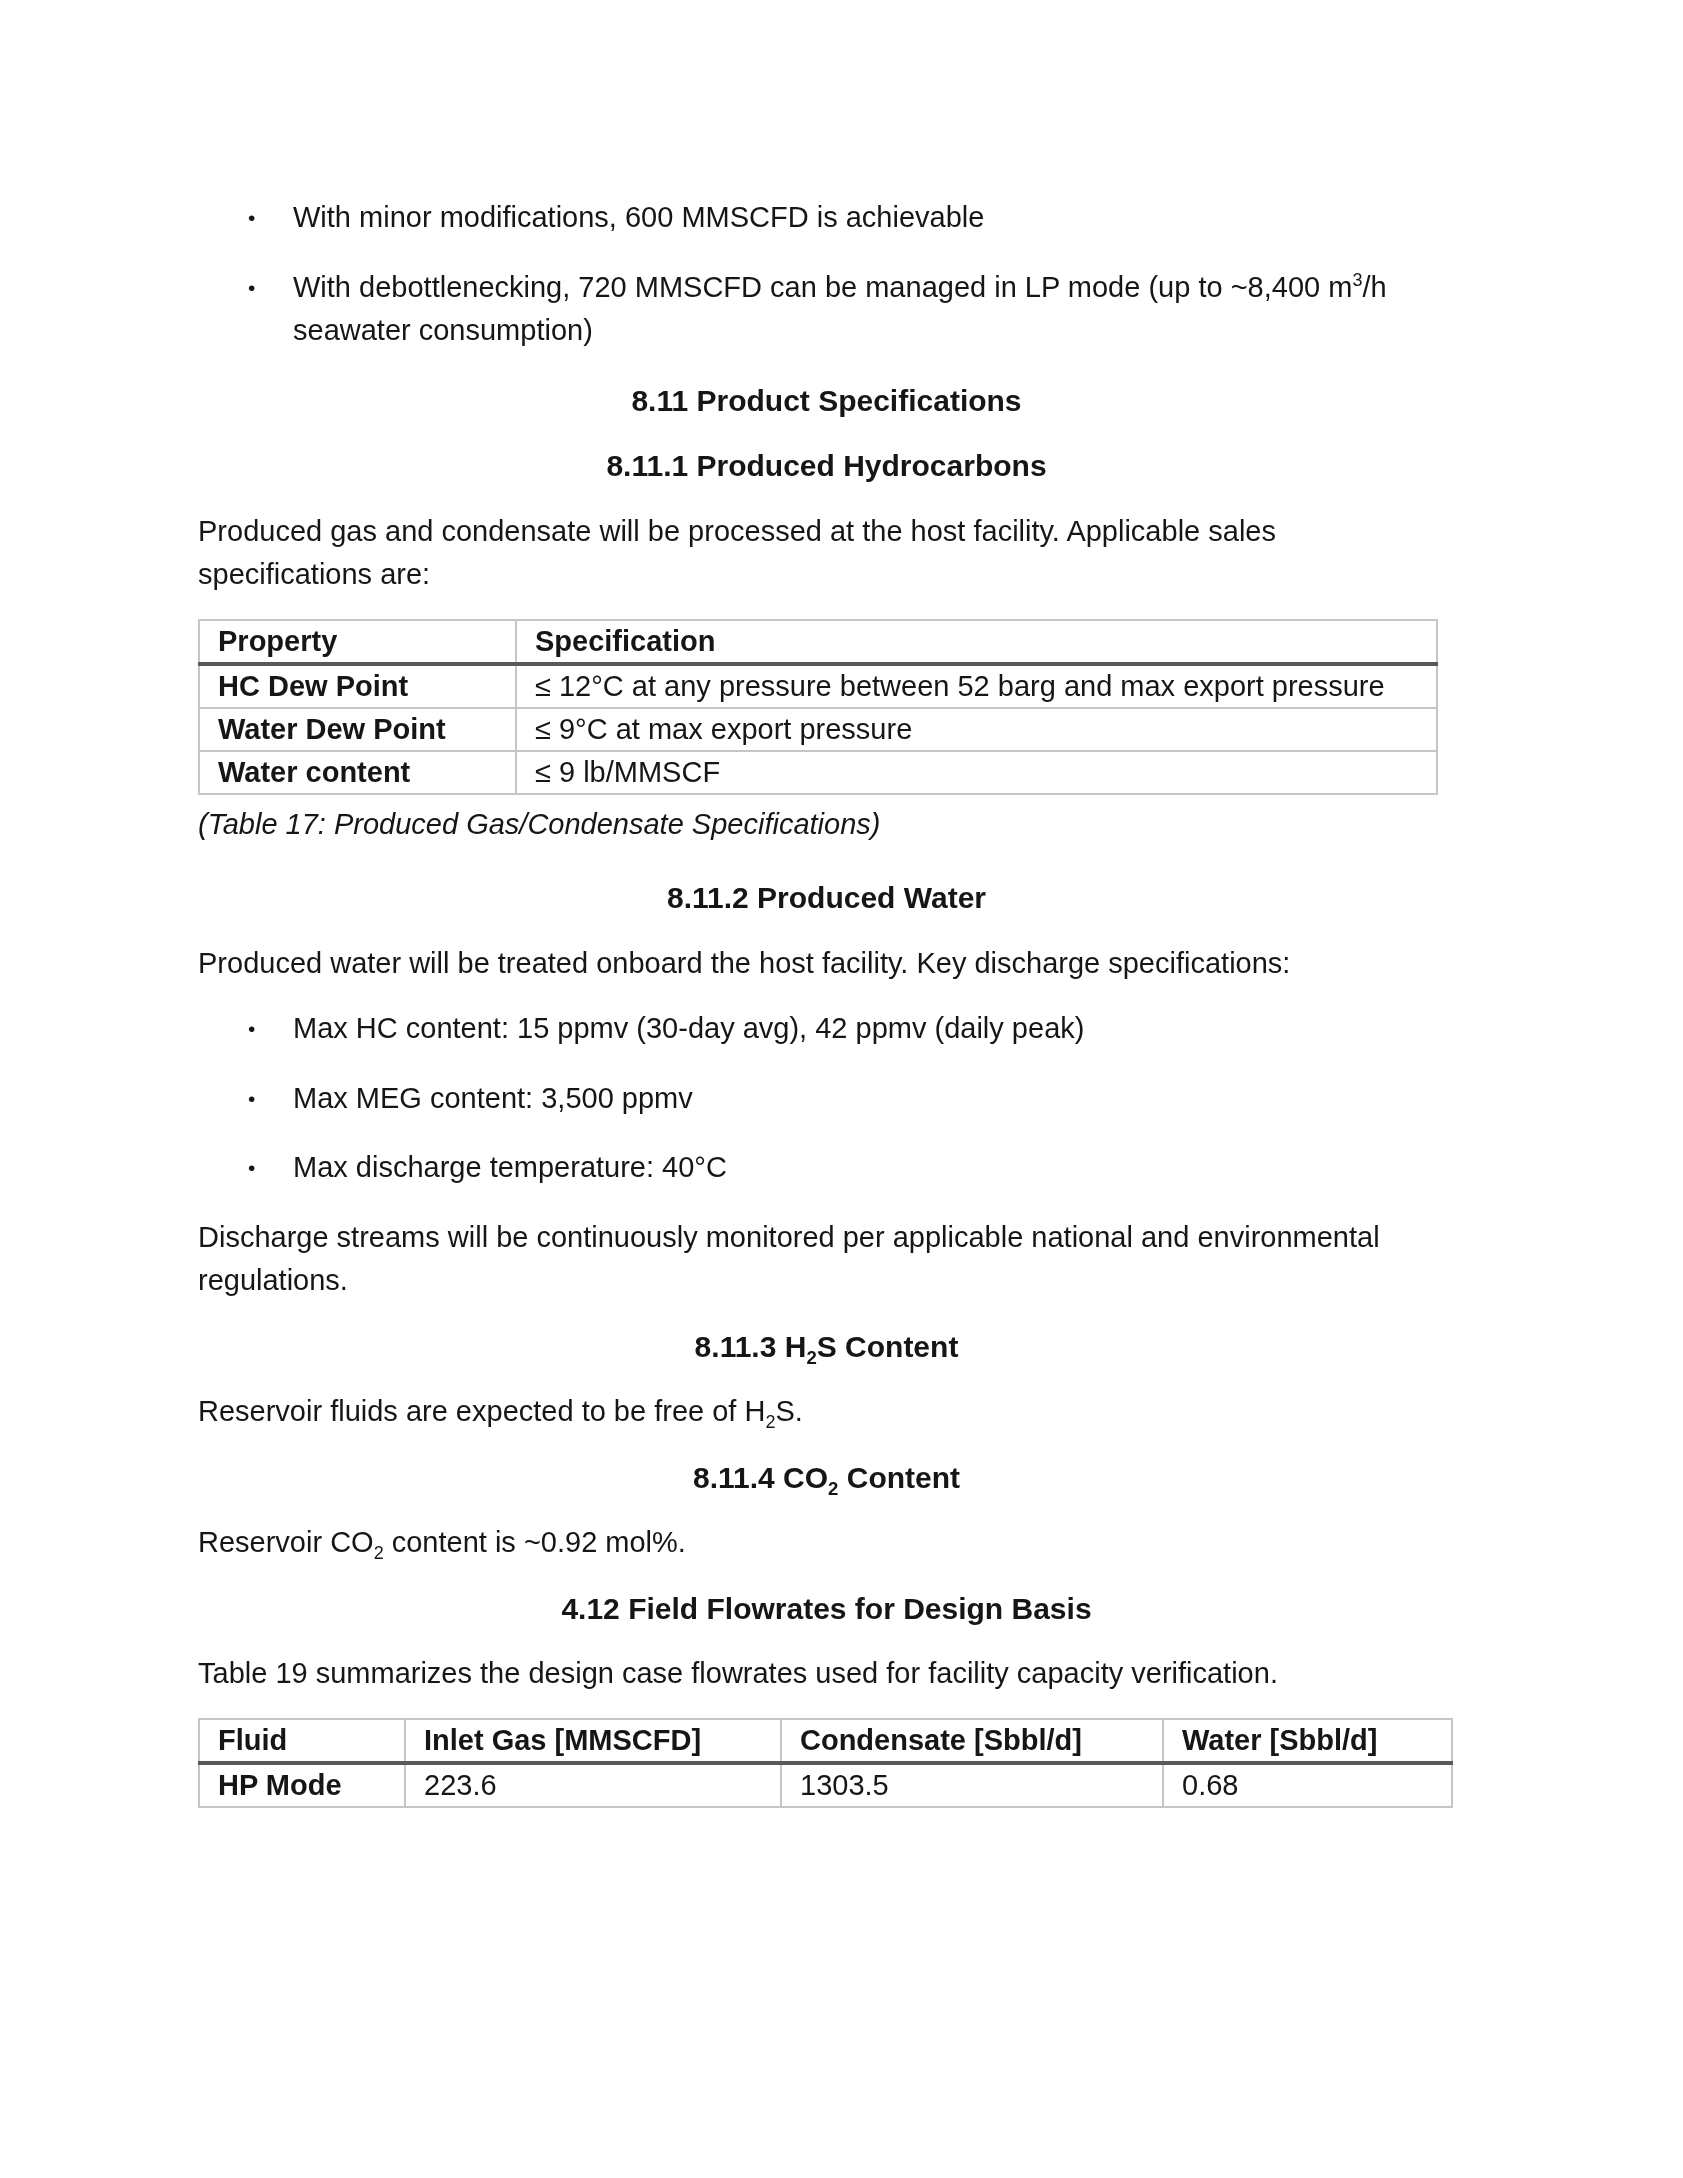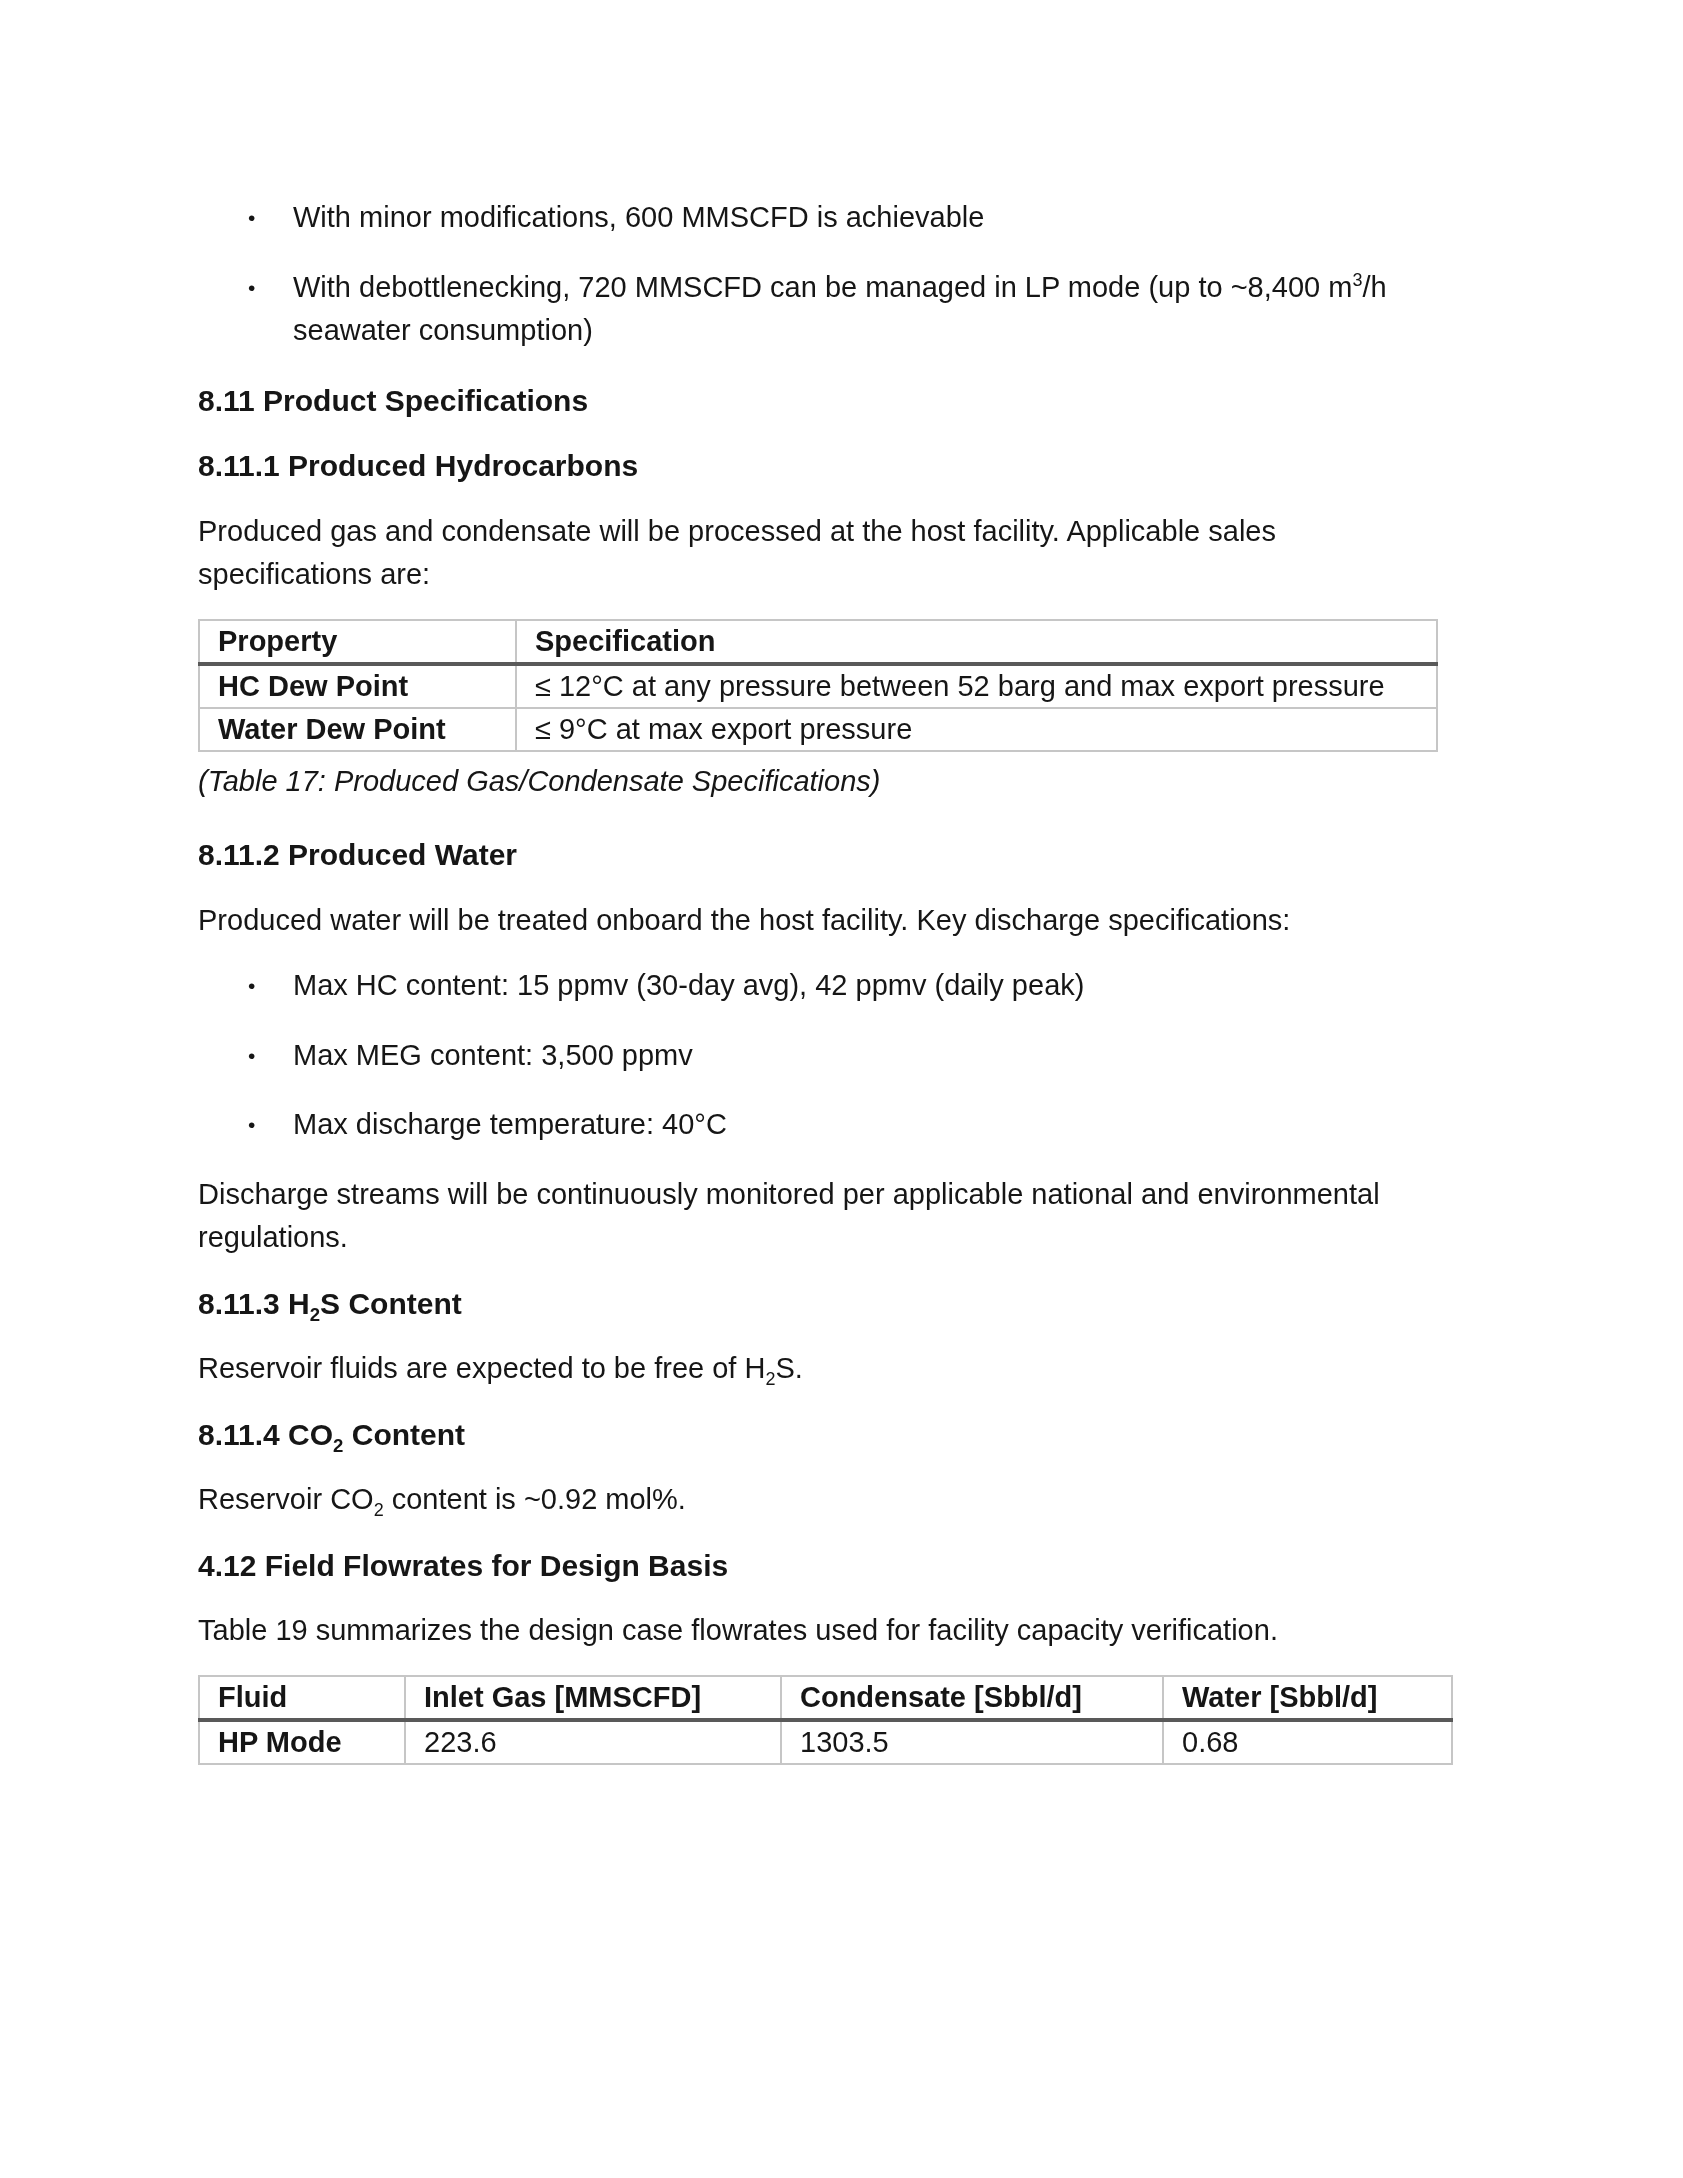--- a/index.html
+++ b/index.html
@@ -19,20 +19,21 @@
     font-size: 29px;
     line-height: 1.5;
   }
   .text-width { max-width: 1257px; }
   .para { margin: 0 0 22px 0; }
   .h3 {
     font-weight: 700;
     font-size: 30px;
     line-height: 1.45;
     margin: 6px 0 22px 0;
+    text-align: center;
   }
   .bullet {
     display: flex;
     align-items: flex-start;
     margin: 0 0 26px 50px;
     max-width: 1208px;
   }
   .bullet .dot {
     flex: 0 0 45px;
     font-size: 21px;
@@ -102,20 +103,24 @@
       <th>Specification</th>
     </tr>
     <tr>
       <td class="c0 rowhead">HC Dew Point</td>
       <td>≤ 12°C at any pressure between 52 barg and max export pressure</td>
     </tr>
     <tr>
       <td class="c0 rowhead">Water Dew Point</td>
       <td>≤ 9°C at max export pressure</td>
     </tr>
+    <tr>
+      <td class="c0 rowhead">Water content</td>
+      <td>≤ 9 lb/MMSCF</td>
+    </tr>
   </tbody>
     </table>
   <div class="caption">(Table 17: Produced Gas/Condensate Specifications)</div>
 
   <div class="h3 text-width">8.11.2 Produced Water</div>
 
   <div class="para text-width">Produced water will be treated onboard the host facility. Key discharge specifications:</div>
 
   <div class="bullet">
     <span class="dot">•</span>

